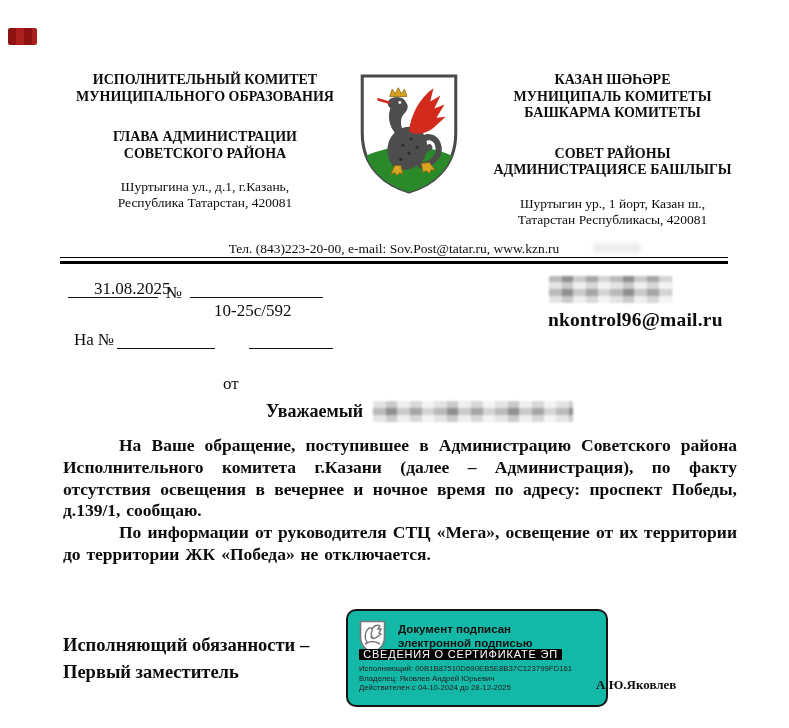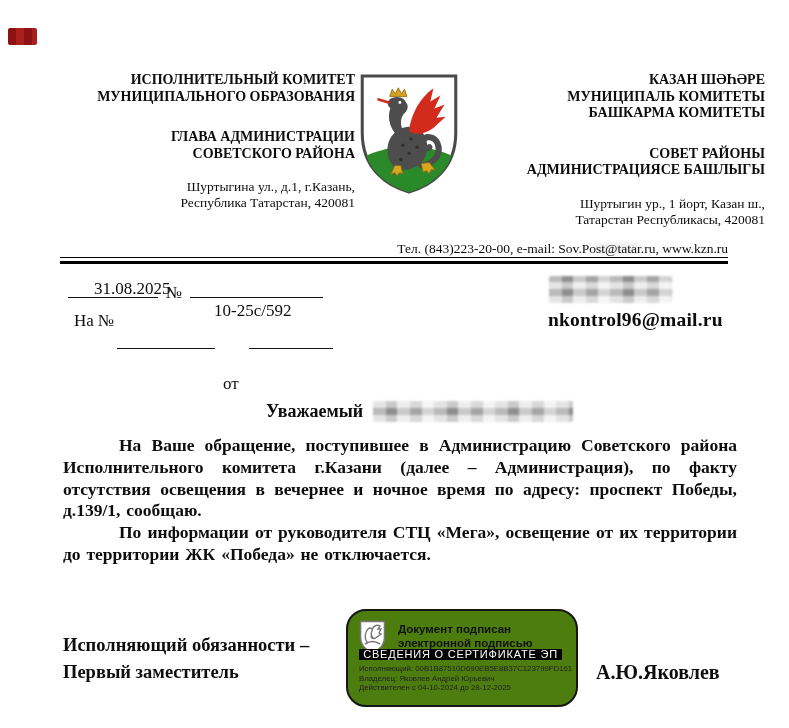--- a/index.html
+++ b/index.html
@@ -2,21 +2,21 @@
 <html><head>
 <meta charset="utf-8">
 <style>
   html,body{margin:0;padding:0;background:#fff;}
   .page{
     position:relative; width:789px; height:728px; background:#ffffff;
     font-family:"Liberation Serif","DejaVu Serif",serif; color:#0d0d0d;
     overflow:hidden;
   }
   .abs{position:absolute;}
-  .center{text-align:right;}
+  .center{text-align:center;}
   .bold{font-weight:bold;}
 
   
   .mosaic{
     background-image:
       repeating-linear-gradient(0deg, rgba(255,255,255,.45) 0 7px, rgba(0,0,0,.10) 7px 14px),
       repeating-linear-gradient(90deg,#cfcfcf 0 13px,#9f9f9f 13px 24px,#e0e0e0 24px 37px,#b8b8b8 37px 49px,#ececec 49px 61px);
     filter:blur(.8px); border-radius:2px;
   }
   .red-mark{
@@ -41,26 +41,26 @@
   .salutation{font-size:18px; font-weight:bold;}
 
   .body-par{
     width:674px; font-size:17.5px; line-height:21.8px;
     text-align:justify; text-indent:56px; margin:0;
     word-spacing:1.5px;
     font-weight:bold;
   }
 
   .sig{font-size:18.5px; font-weight:bold; line-height:27px;}
-  .sig-name{font-size:20px; font-weight:bold;}
+  .sig-name{font-size:13px; font-weight:bold;margin-top:16px;}
 
   
   .stamp{
-    width:232px; height:98px; background:#4d7c0f;
-    border:2.5px solid #151515; border-radius:20px; box-sizing:border-box;
+    width:262px; height:98px; background:#14b8a6;
+    border:2.5px solid #151515; border-radius:10px; box-sizing:border-box;
     font-family:"Liberation Sans","DejaVu Sans",sans-serif;
   }
   .stamp-title{font-size:11.5px; font-weight:bold; line-height:14px; color:#111;}
   .stamp-bar{
     background:#000; color:#fff; font-size:11px; letter-spacing:.8px;
     text-align:center; line-height:11px; height:11px; border-radius:1px;
   }
   .stamp-line{font-size:7.8px; line-height:9.6px; color:#222; white-space:nowrap;}
 </style>
 </head>
@@ -140,21 +140,21 @@
   <div class="abs smudge" style="left:593px; top:243px; width:48px; height:10px;"></div>
   <div class="abs rule" style="left:60px; top:257px; width:668px; height:1px;"></div>
   <div class="abs rule" style="left:60px; top:261px; width:668px; height:3px;"></div>
 
   <div class="abs ref-text" style="left:62px; top:279px;margin-left:32px;">31.08.2025</div>
   <div class="abs blank" style="left:68px; top:280px; width:90px; height:17px;"></div>
   <div class="abs ref-text" style="left:166px; top:283px;">№</div>
   <div class="abs ref-text" style="left:214px; top:287px;margin-top:14px;">10-25с/592</div>
   <div class="abs blank" style="left:190px; top:280px; width:133px; height:17px;"></div>
 
-  <div class="abs ref-text" style="left:74px; top:311px;">На №</div>
+  <div class="abs ref-text" style="left:74px; top:330px;">На №</div>
   <div class="abs blank" style="left:117px; top:332px; width:98px; height:16px;"></div>
   <div class="abs ref-text" style="left:223px; top:330px;margin-top:44px;">от</div>
   <div class="abs blank" style="left:249px; top:332px; width:84px; height:16px;"></div>
 
   <div class="abs mosaic" style="left:549px; top:276px; width:123px; height:27px;"></div>
   <div class="abs email" style="left:548px; top:309px;">nkontrol96@mail.ru</div>
 
   <div class="abs salutation" style="left:266px; top:401px;">Уважаемый</div>
   <div class="abs mosaic" style="left:373px; top:401px; width:200px; height:21px;"></div>
 

